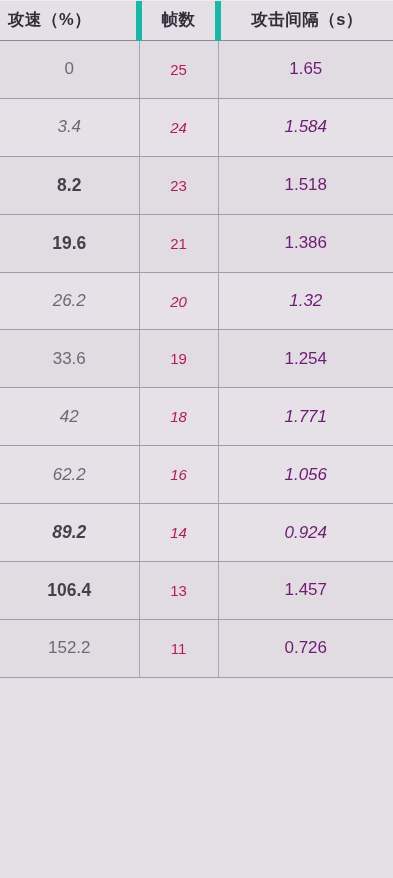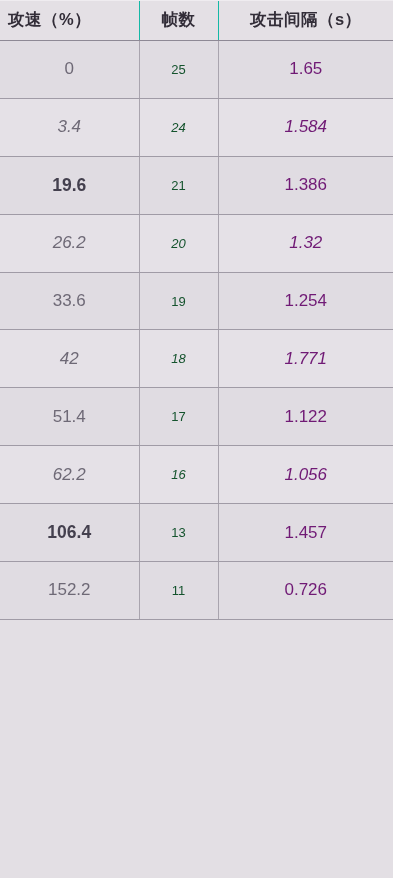--- a/index.html
+++ b/index.html
@@ -34,21 +34,21 @@
 
   
   .stat-table thead th {
     height: 40px;
     padding: 0 6px;
     background: #e4e0e5;
     color: #322d38;
     font-weight: bold;
     font-size: 16.5px;
     letter-spacing: 0.5px;
-    border-right: 1px solid #14b8a6;
+    border-right: 6px solid #14b8a6;
     border-bottom: 1px solid #8e8995;
     text-align: center;
     vertical-align: middle;
     white-space: nowrap;
   }
   .stat-table thead th:last-child { border-right: none; }
   .stat-table thead th.th-speed { text-align: left; padding-left: 8px; }
 
   
   .stat-table tbody td {
@@ -70,22 +70,22 @@
   
   .stat-table tbody td.col-speed.is-bold {
     font-weight: bold;
     color: #44404e;
     font-size: 17.5px;
   }
   .stat-table tbody td.col-speed {
     color: #6e6976;
   }
   .stat-table tbody td.col-frames {
-    color: #14532d;
-    font-size: 13px;
+    color: #be185d;
+    font-size: 15px;
   }
   .stat-table tbody td.col-interval {
     color: #701a75;
   }
 
   
   .top-edge {
     position: absolute;
     top: 0; left: 0; right: 0;
     height: 1px;
@@ -117,48 +117,53 @@
           <td class="col-speed">0</td>
           <td class="col-frames">25</td>
           <td class="col-interval">1.65</td>
         </tr>
         <tr class="shade-b">
           <td class="col-speed">3.4</td>
           <td class="col-frames">24</td>
           <td class="col-interval">1.584</td>
         </tr>
         <tr class="shade-a">
+          <td class="col-speed is-bold">8.2</td>
+          <td class="col-frames">23</td>
+          <td class="col-interval">1.518</td>
+        </tr>
+        <tr class="shade-a">
           <td class="col-speed is-bold">19.6</td>
           <td class="col-frames">21</td>
           <td class="col-interval">1.386</td>
         </tr>
         <tr class="shade-b">
           <td class="col-speed">26.2</td>
           <td class="col-frames">20</td>
           <td class="col-interval">1.32</td>
         </tr>
         <tr class="shade-a">
           <td class="col-speed">33.6</td>
           <td class="col-frames">19</td>
           <td class="col-interval">1.254</td>
         </tr>
         <tr class="shade-b">
           <td class="col-speed">42</td>
           <td class="col-frames">18</td>
           <td class="col-interval">1.771</td>
         </tr>
-        <tr class="shade-a">
-          <td class="col-speed">51.4</td>
-          <td class="col-frames">17</td>
-          <td class="col-interval">1.122</td>
-        </tr>
         <tr class="shade-b">
           <td class="col-speed">62.2</td>
           <td class="col-frames">16</td>
           <td class="col-interval">1.056</td>
+        </tr>
+        <tr class="shade-b">
+          <td class="col-speed is-bold">89.2</td>
+          <td class="col-frames">14</td>
+          <td class="col-interval">0.924</td>
         </tr>
         <tr class="shade-a">
           <td class="col-speed is-bold">106.4</td>
           <td class="col-frames">13</td>
           <td class="col-interval">1.457</td>
         </tr>
         <tr class="shade-a">
           <td class="col-speed">152.2</td>
           <td class="col-frames">11</td>
           <td class="col-interval">0.726</td>

